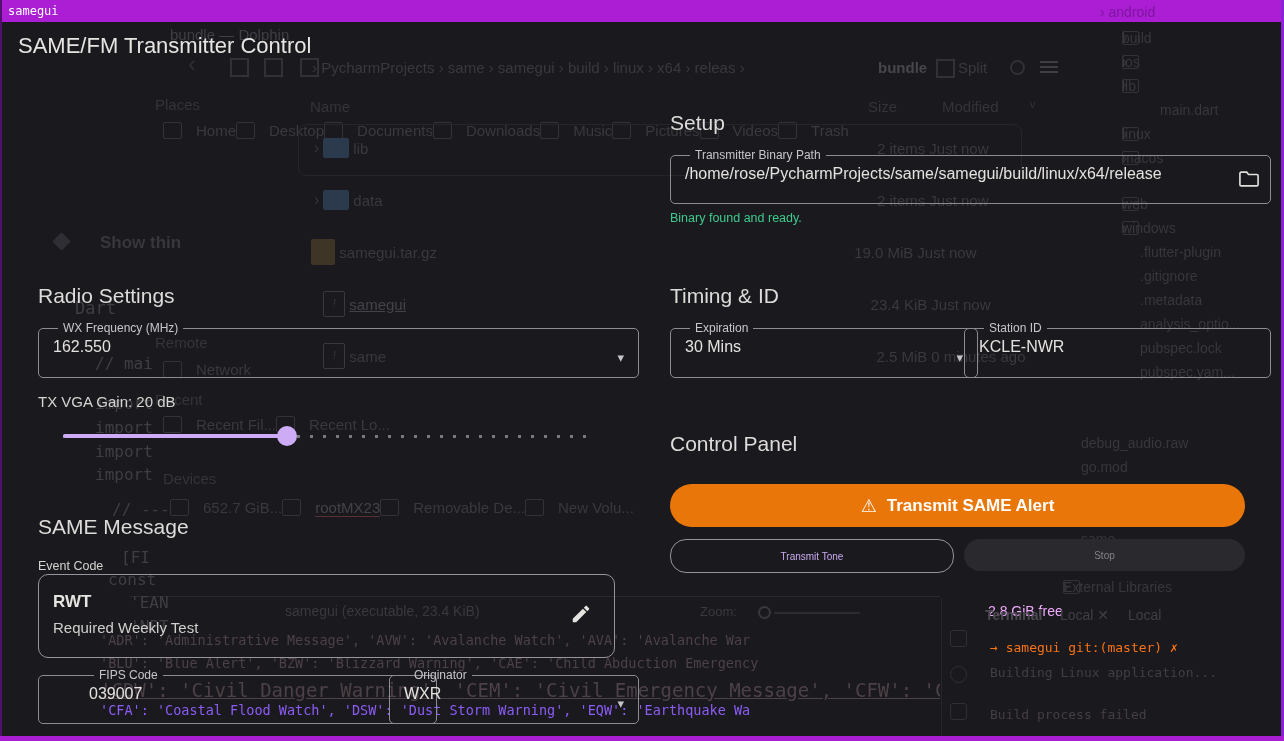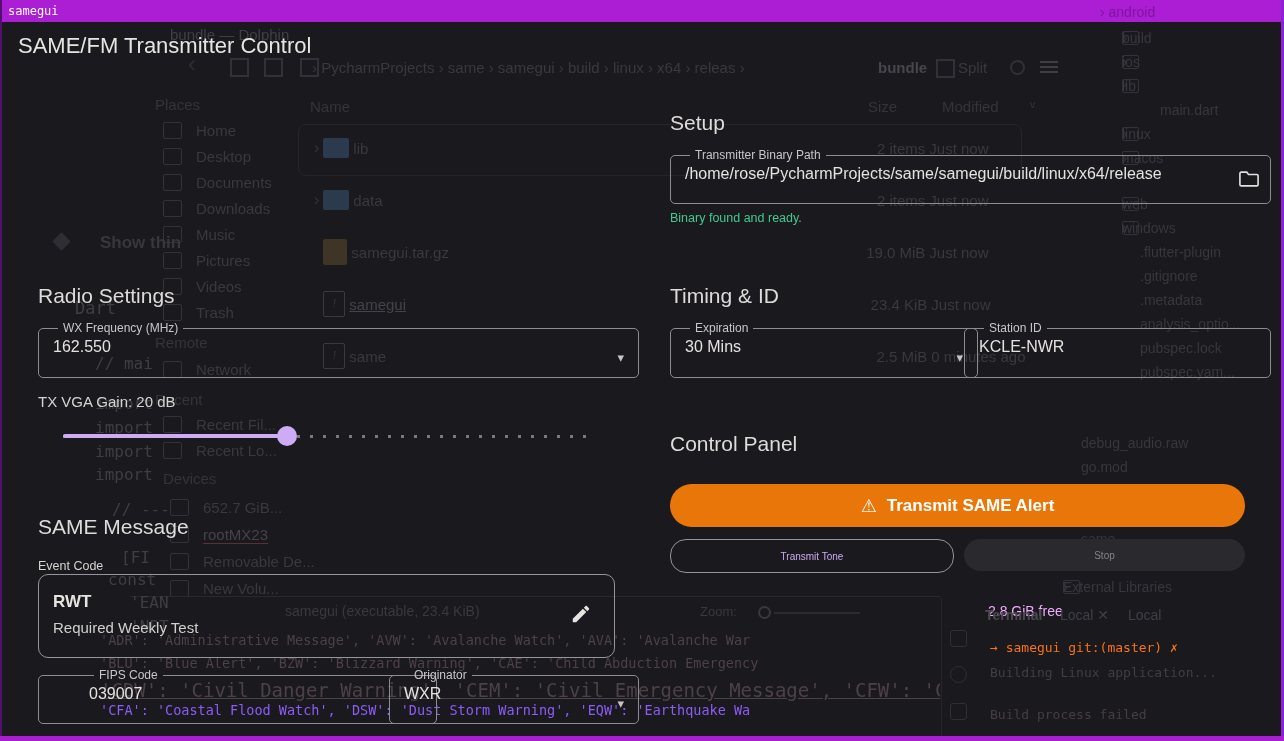--- a/index.html
+++ b/index.html
@@ -12,21 +12,21 @@
   .edge-b{position:absolute;left:0;right:0;bottom:0;height:5px;background:#A91ED2;z-index:6;}
   .edge-r{position:absolute;top:0;bottom:0;right:0;width:3px;background:#8B22D8;z-index:6;}
   .edge-l{position:absolute;top:0;bottom:0;left:0;width:2px;background:#51106b;z-index:6;}
   
   .bg{position:absolute;inset:0;z-index:1;}
   .bg *{position:absolute;white-space:nowrap;}
   .bgt{color:#3A393E;font-size:15px;}
   .bgm{color:#3F3E43;font-family:"DejaVu Sans Mono",monospace;font-size:16px;}
   .bghdr{color:#353439;font-size:15px;}
   .bico{width:17px;height:15px;border:1px solid #333238;border-radius:2px;position:static;display:inline-block;flex:none;}
-  .bg-col{display:flex;flex-direction:column;}
+  .bg-col{display:flex;flex-direction:row;}
   .bg-row{display:flex;align-items:center;gap:14px;position:static;height:26px;}
   .bg-row span{position:static;}
   .folder{width:26px;height:20px;background:#2C3A4D;border-radius:2px;position:static;flex:none;}
   .archive{width:24px;height:26px;background:#3E3527;border-radius:2px;position:static;flex:none;}
   .fileic{width:20px;height:24px;border:1px solid #3A393E;border-radius:2px;position:static;flex:none;color:#3A393E;font-size:10px;text-align:center;line-height:24px;}
   .frow{display:flex;align-items:center;position:absolute;height:52px;gap:4px;margin-left:16px;}
   .frow .fsize{width:88px;text-align:right;position:static;}
   .frow .fmod{position:static;}
   .chev{color:#35343A;font-size:16px;position:static;}
   .hline{height:1px;background:#2A292E;}
@@ -166,21 +166,21 @@
       <span class="bgt fsize">2 items</span>
       <span class="bgt fmod">Just now</span>
     </div>
     <div class="frow" style="left:298px;top:174px;">
       <span class="chev">›</span>
         <i class="folder"></i>
       <span class="bgt" style="width:480px;position:static;">data</span>
       <span class="bgt fsize">2 items</span>
       <span class="bgt fmod">Just now</span>
     </div>
-    <div class="frow" style="left:298px;top:226px;justify-content:space-between;">
+    <div class="frow" style="left:286px;top:226px;justify-content:space-between;">
       <span class="chev" style="visibility:hidden;">›</span>
         <i class="archive"></i>
       <span class="bgt" style="width:482px;position:static;">samegui.tar.gz</span>
       <span class="bgt fsize">19.0 MiB</span>
       <span class="bgt fmod">Just now</span>
     </div>
     <div class="frow" style="left:298px;top:278px;">
       <span class="chev" style="visibility:hidden;">›</span>
         <i class="fileic">!</i>
       <span class="bgt" style="width:486px;position:static;text-decoration:underline;color:#44434A;">samegui</span>

